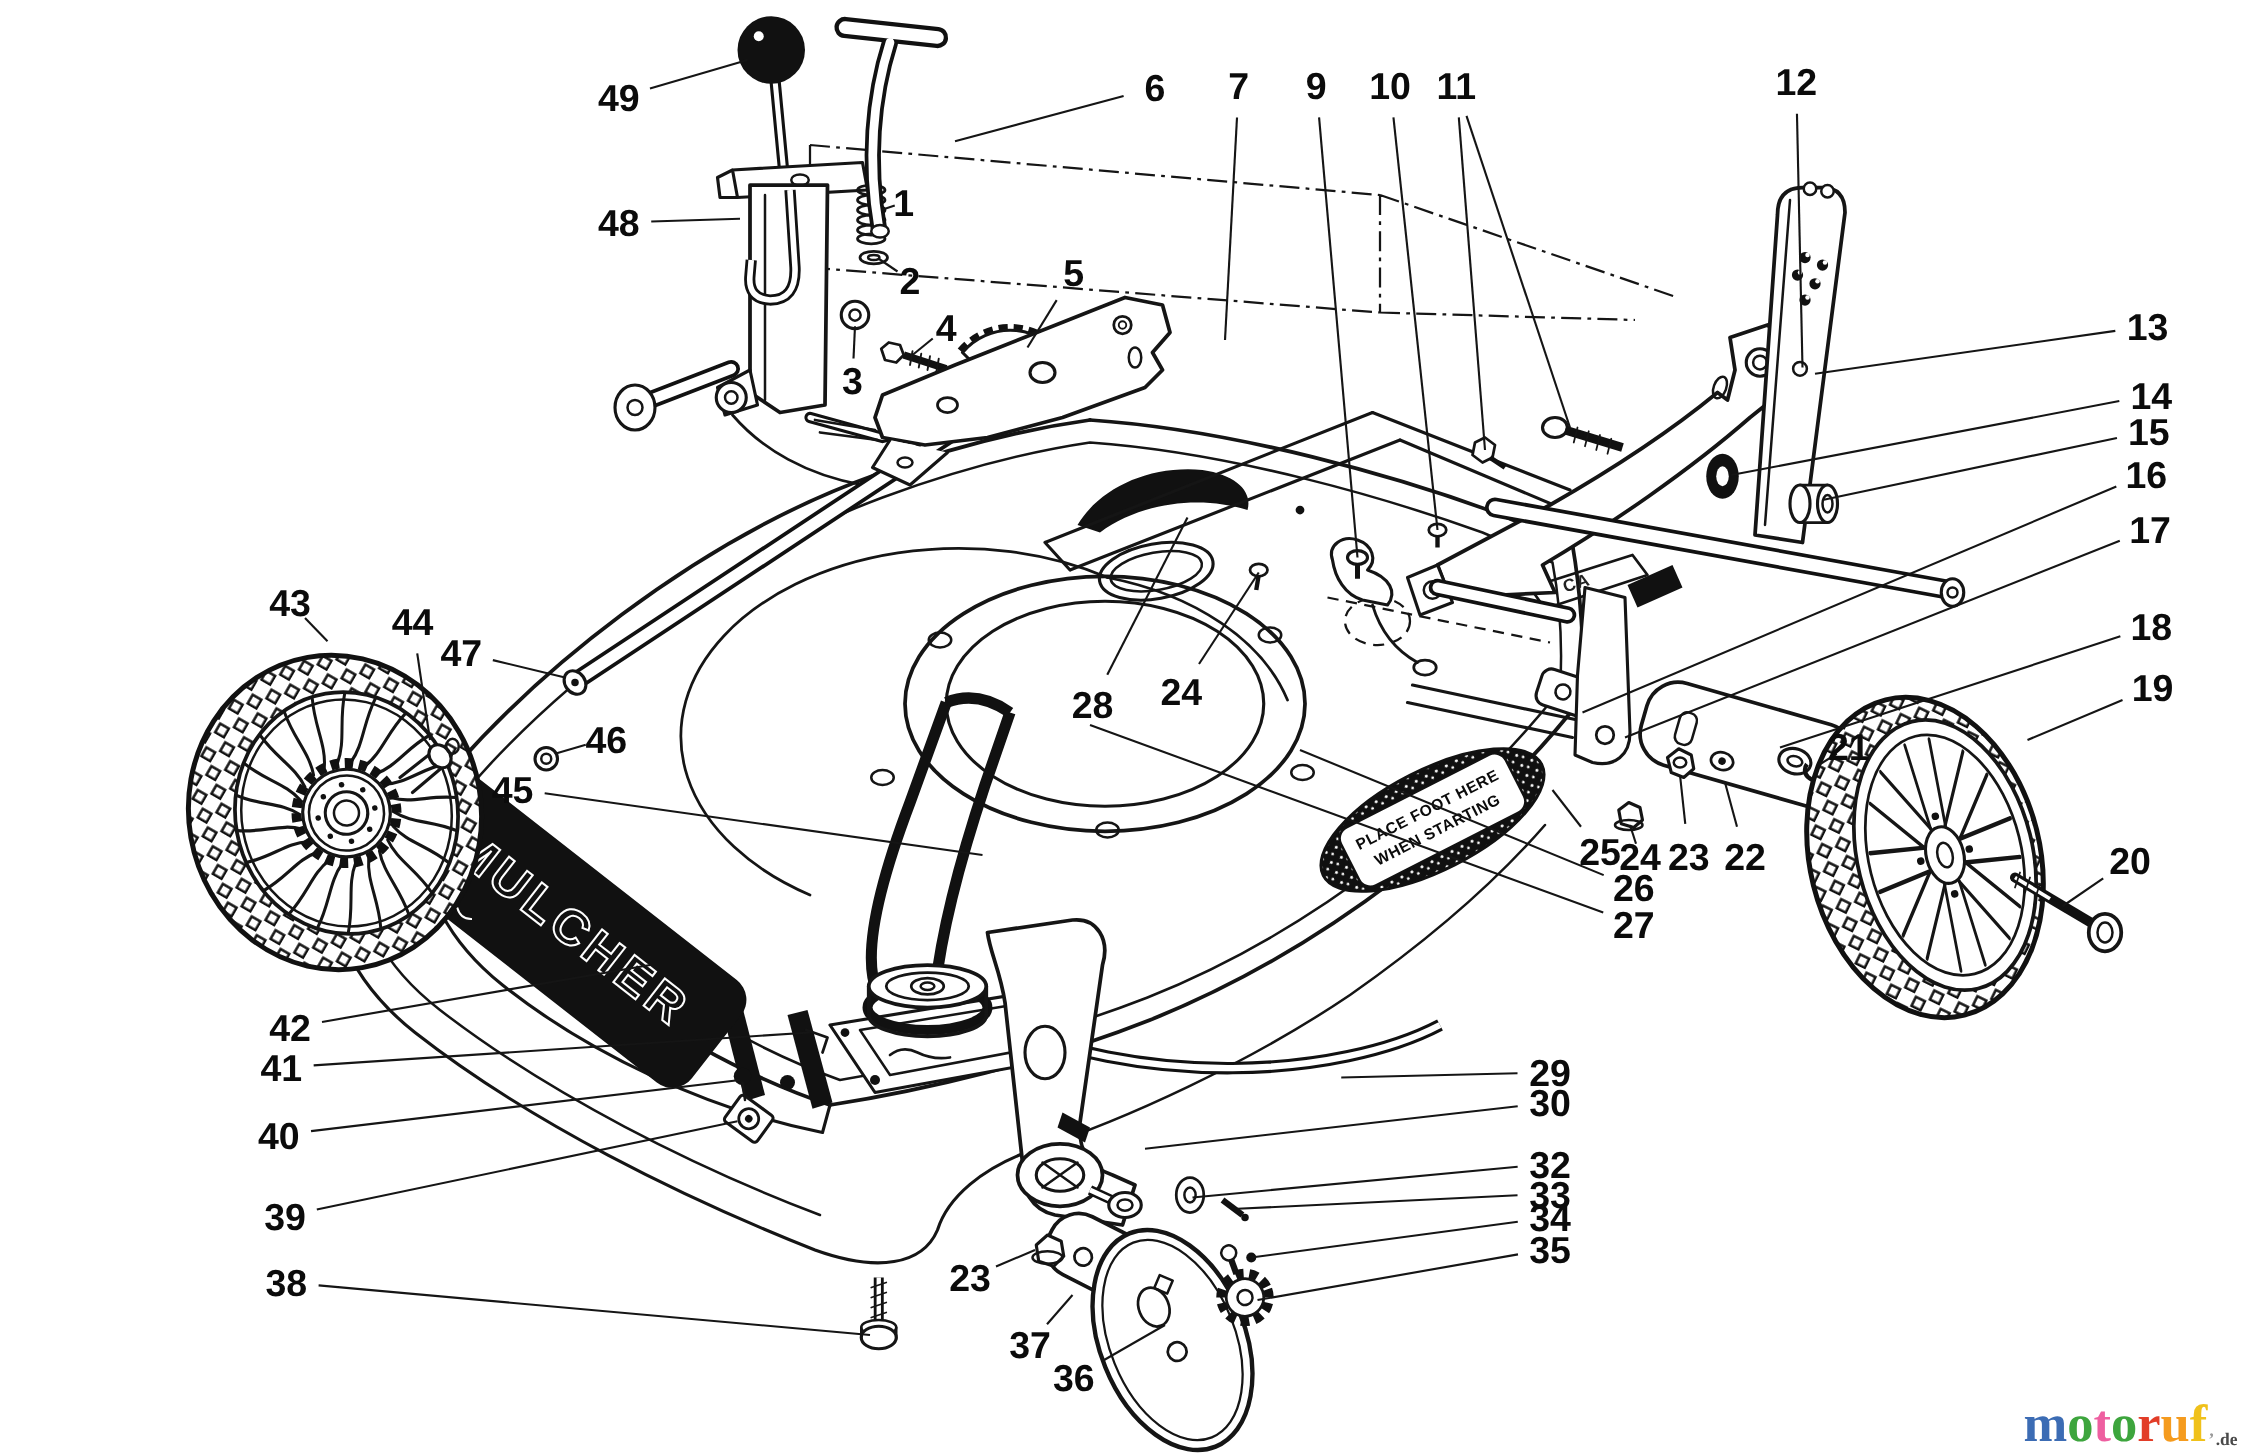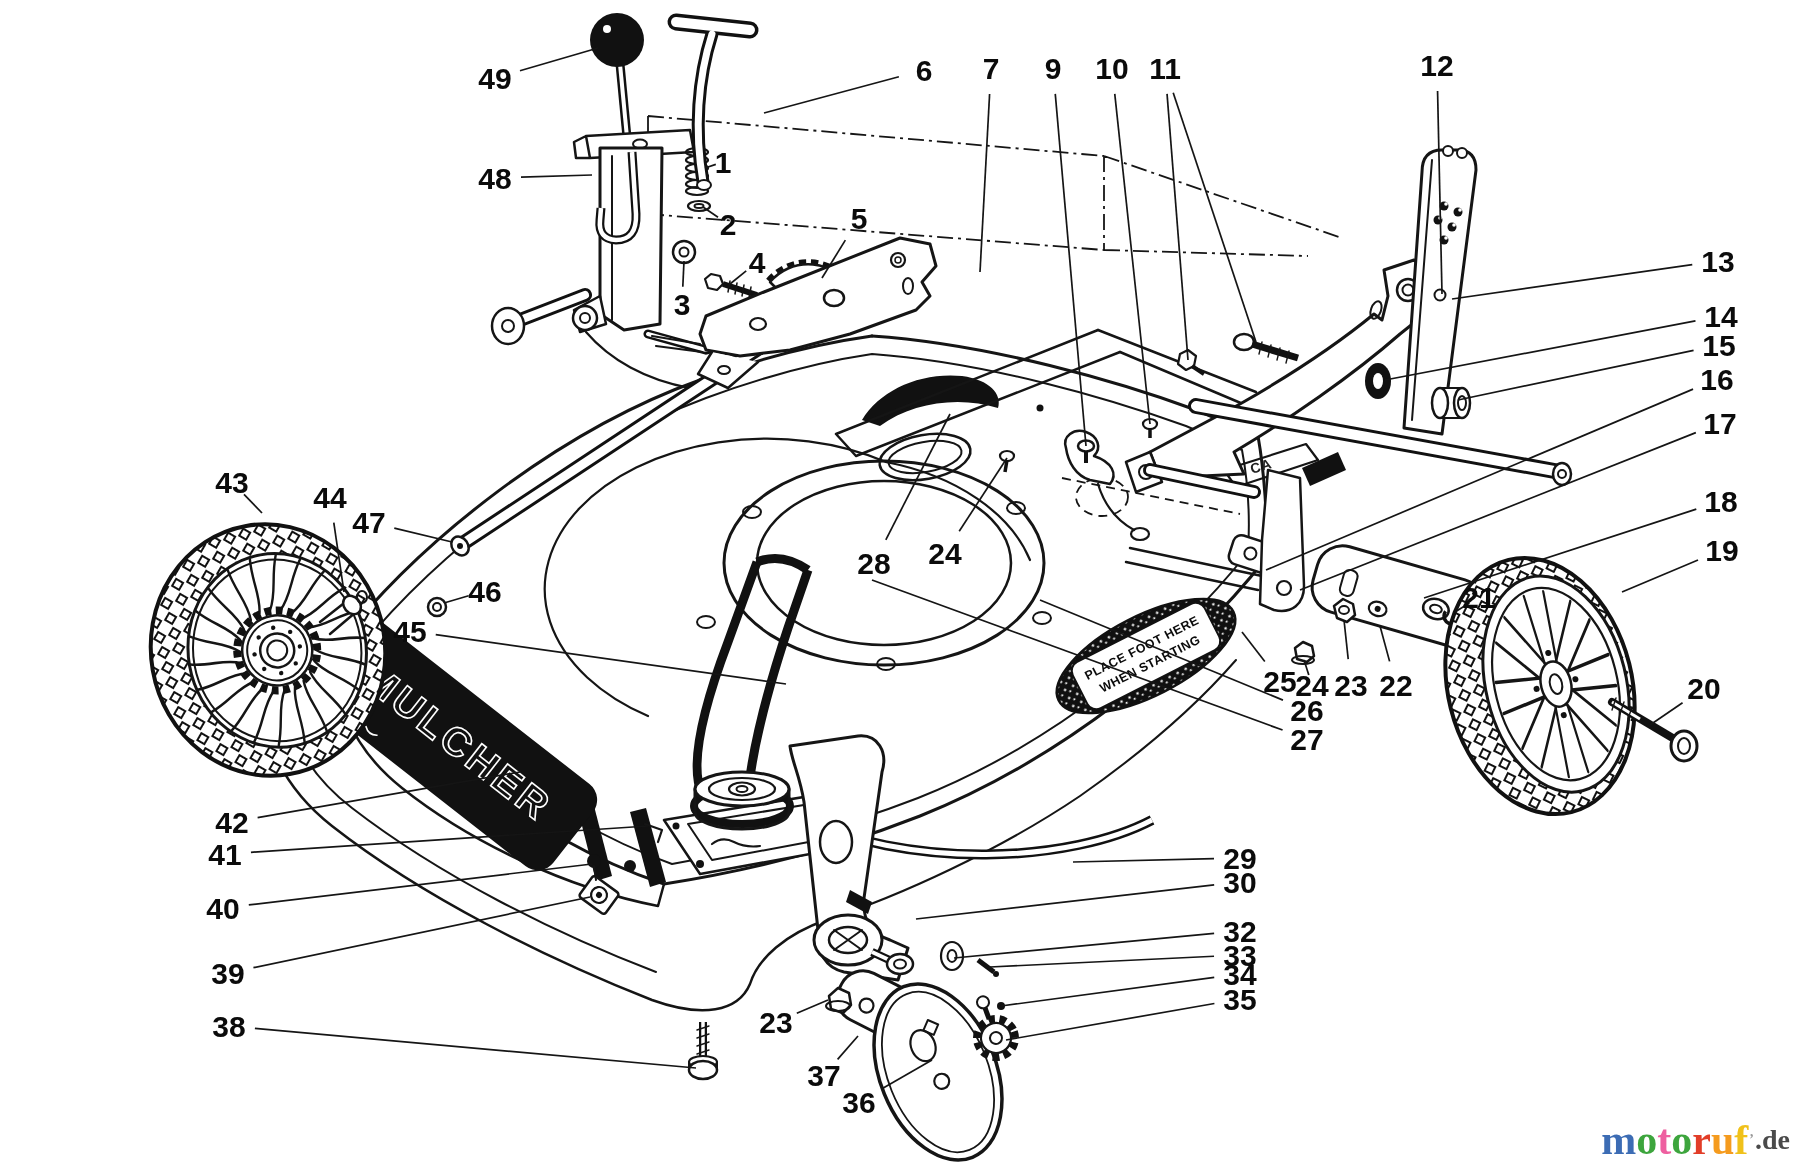--- a/index.html
+++ b/index.html
@@ -10,25 +10,25 @@
   .w3{stroke-width:3;} .w25{stroke-width:2.5;} .w22{stroke-width:2.2;} .w2{stroke-width:2;}
   .fillw{fill:#fff;}
   .leader{stroke:#151515;stroke-width:1.7;}
   .callout{font:700 30px "Liberation Sans",sans-serif;fill:#0b0b0b;text-anchor:middle;}
   .decal-text{font:700 12.5px "Liberation Sans",sans-serif;fill:#0b0b0b;text-anchor:middle;letter-spacing:.5px;}
   .mulcher-text{font:700 40px "Liberation Sans",sans-serif;fill:none;stroke:#fff;stroke-width:1.6;
                 text-anchor:middle;letter-spacing:4px;}
   .plate-text{font:700 14px "Liberation Sans",sans-serif;fill:#222;letter-spacing:1px;}
   .dashdot{stroke:#151515;stroke-width:1.8;fill:none;stroke-dasharray:16 5 3 5;}
   .dashed{stroke:#151515;stroke-width:1.8;fill:none;stroke-dasharray:9 6;}
-  .logo{position:absolute;right:10px;bottom:4px;display:flex;align-items:center;
+  .logo{position:absolute;right:10px;bottom:4px;display:flex;align-items:flex-end;
         font-family:"Liberation Serif",serif;font-weight:700;margin-top:40px;}
   .logo .letters span{font-size:42px;line-height:1;}
   .logo .mark{font-size:14px;color:#9a9a9a;margin-left:1px;}
-  .logo .suffix{font-size:28px;color:#4a4a4a;margin-left:1px;}
+  .logo .suffix{font-size:14px;color:#4a4a4a;margin-left:1px;}
 </style>
 </head>
 <body>
 
 <div class="stage">
 <svg viewBox="0 0 1800 1165" width="1800" height="1165">
   <defs>
     <pattern id="tread" width="22" height="22" patternUnits="userSpaceOnUse" patternTransform="rotate(40)">
       <rect width="22" height="22" fill="#fff"></rect>
       <rect x="2" y="2" width="8" height="8" fill="none" stroke="#111" stroke-width="2"></rect>

